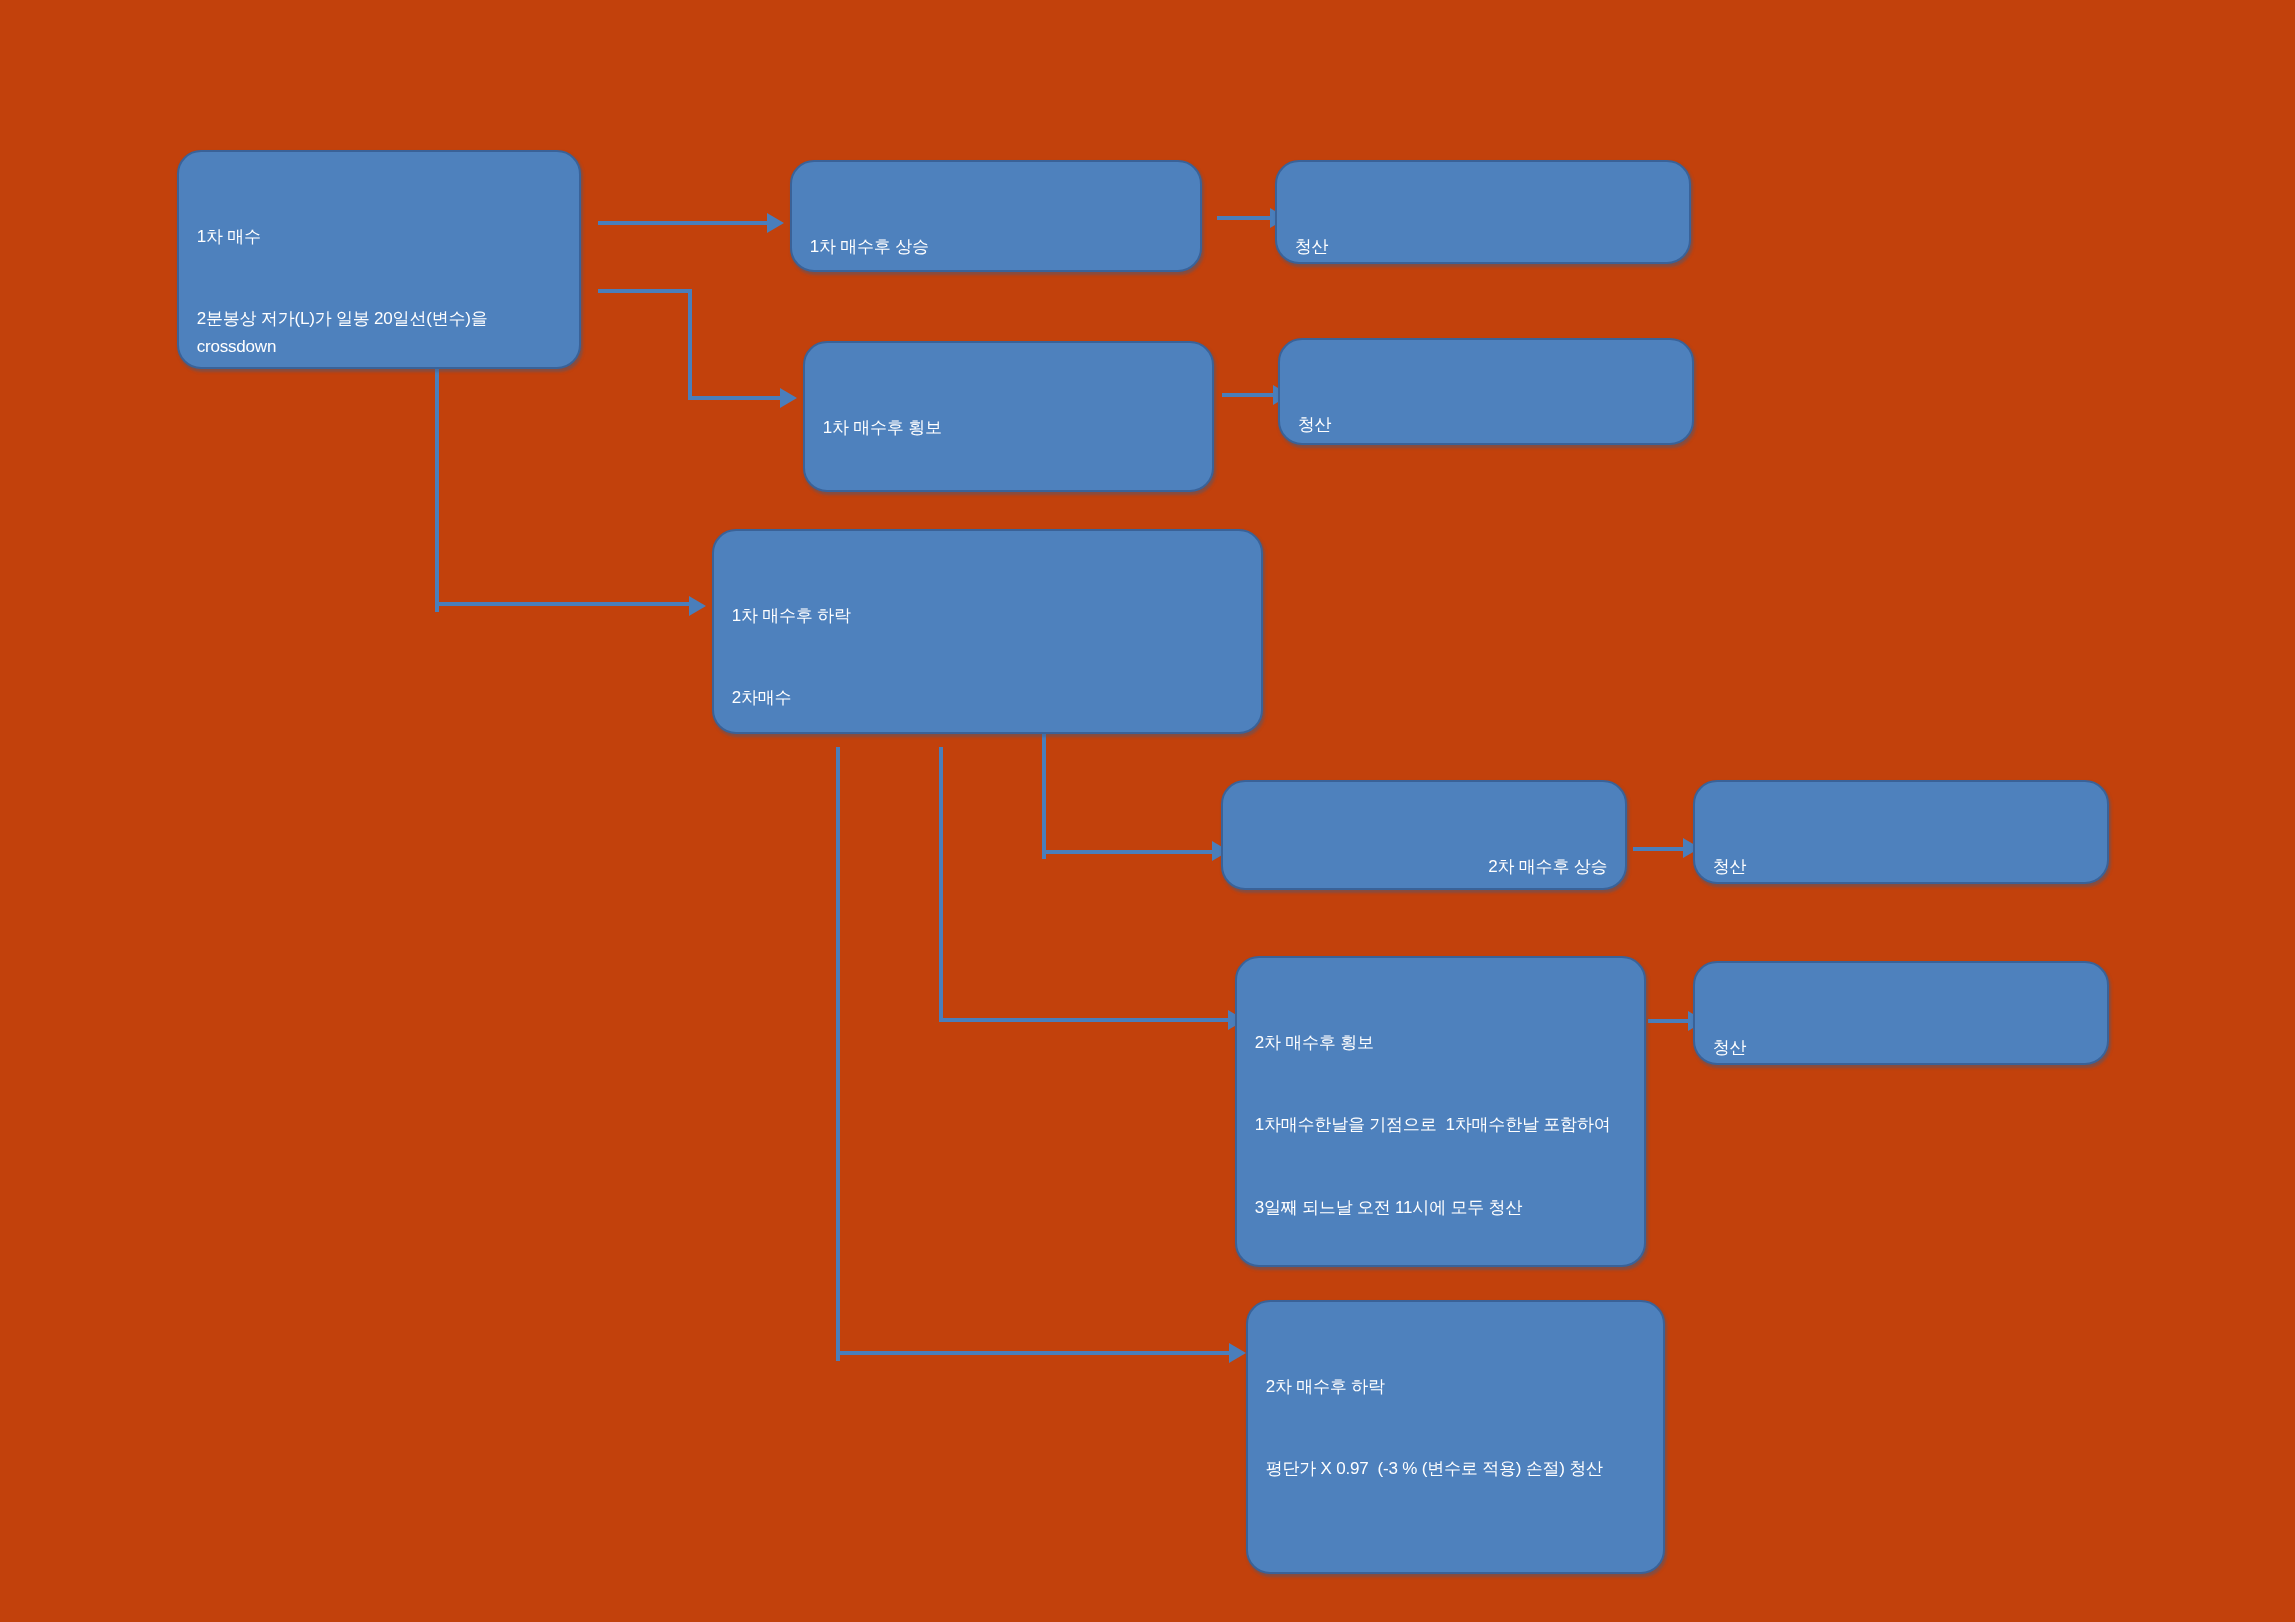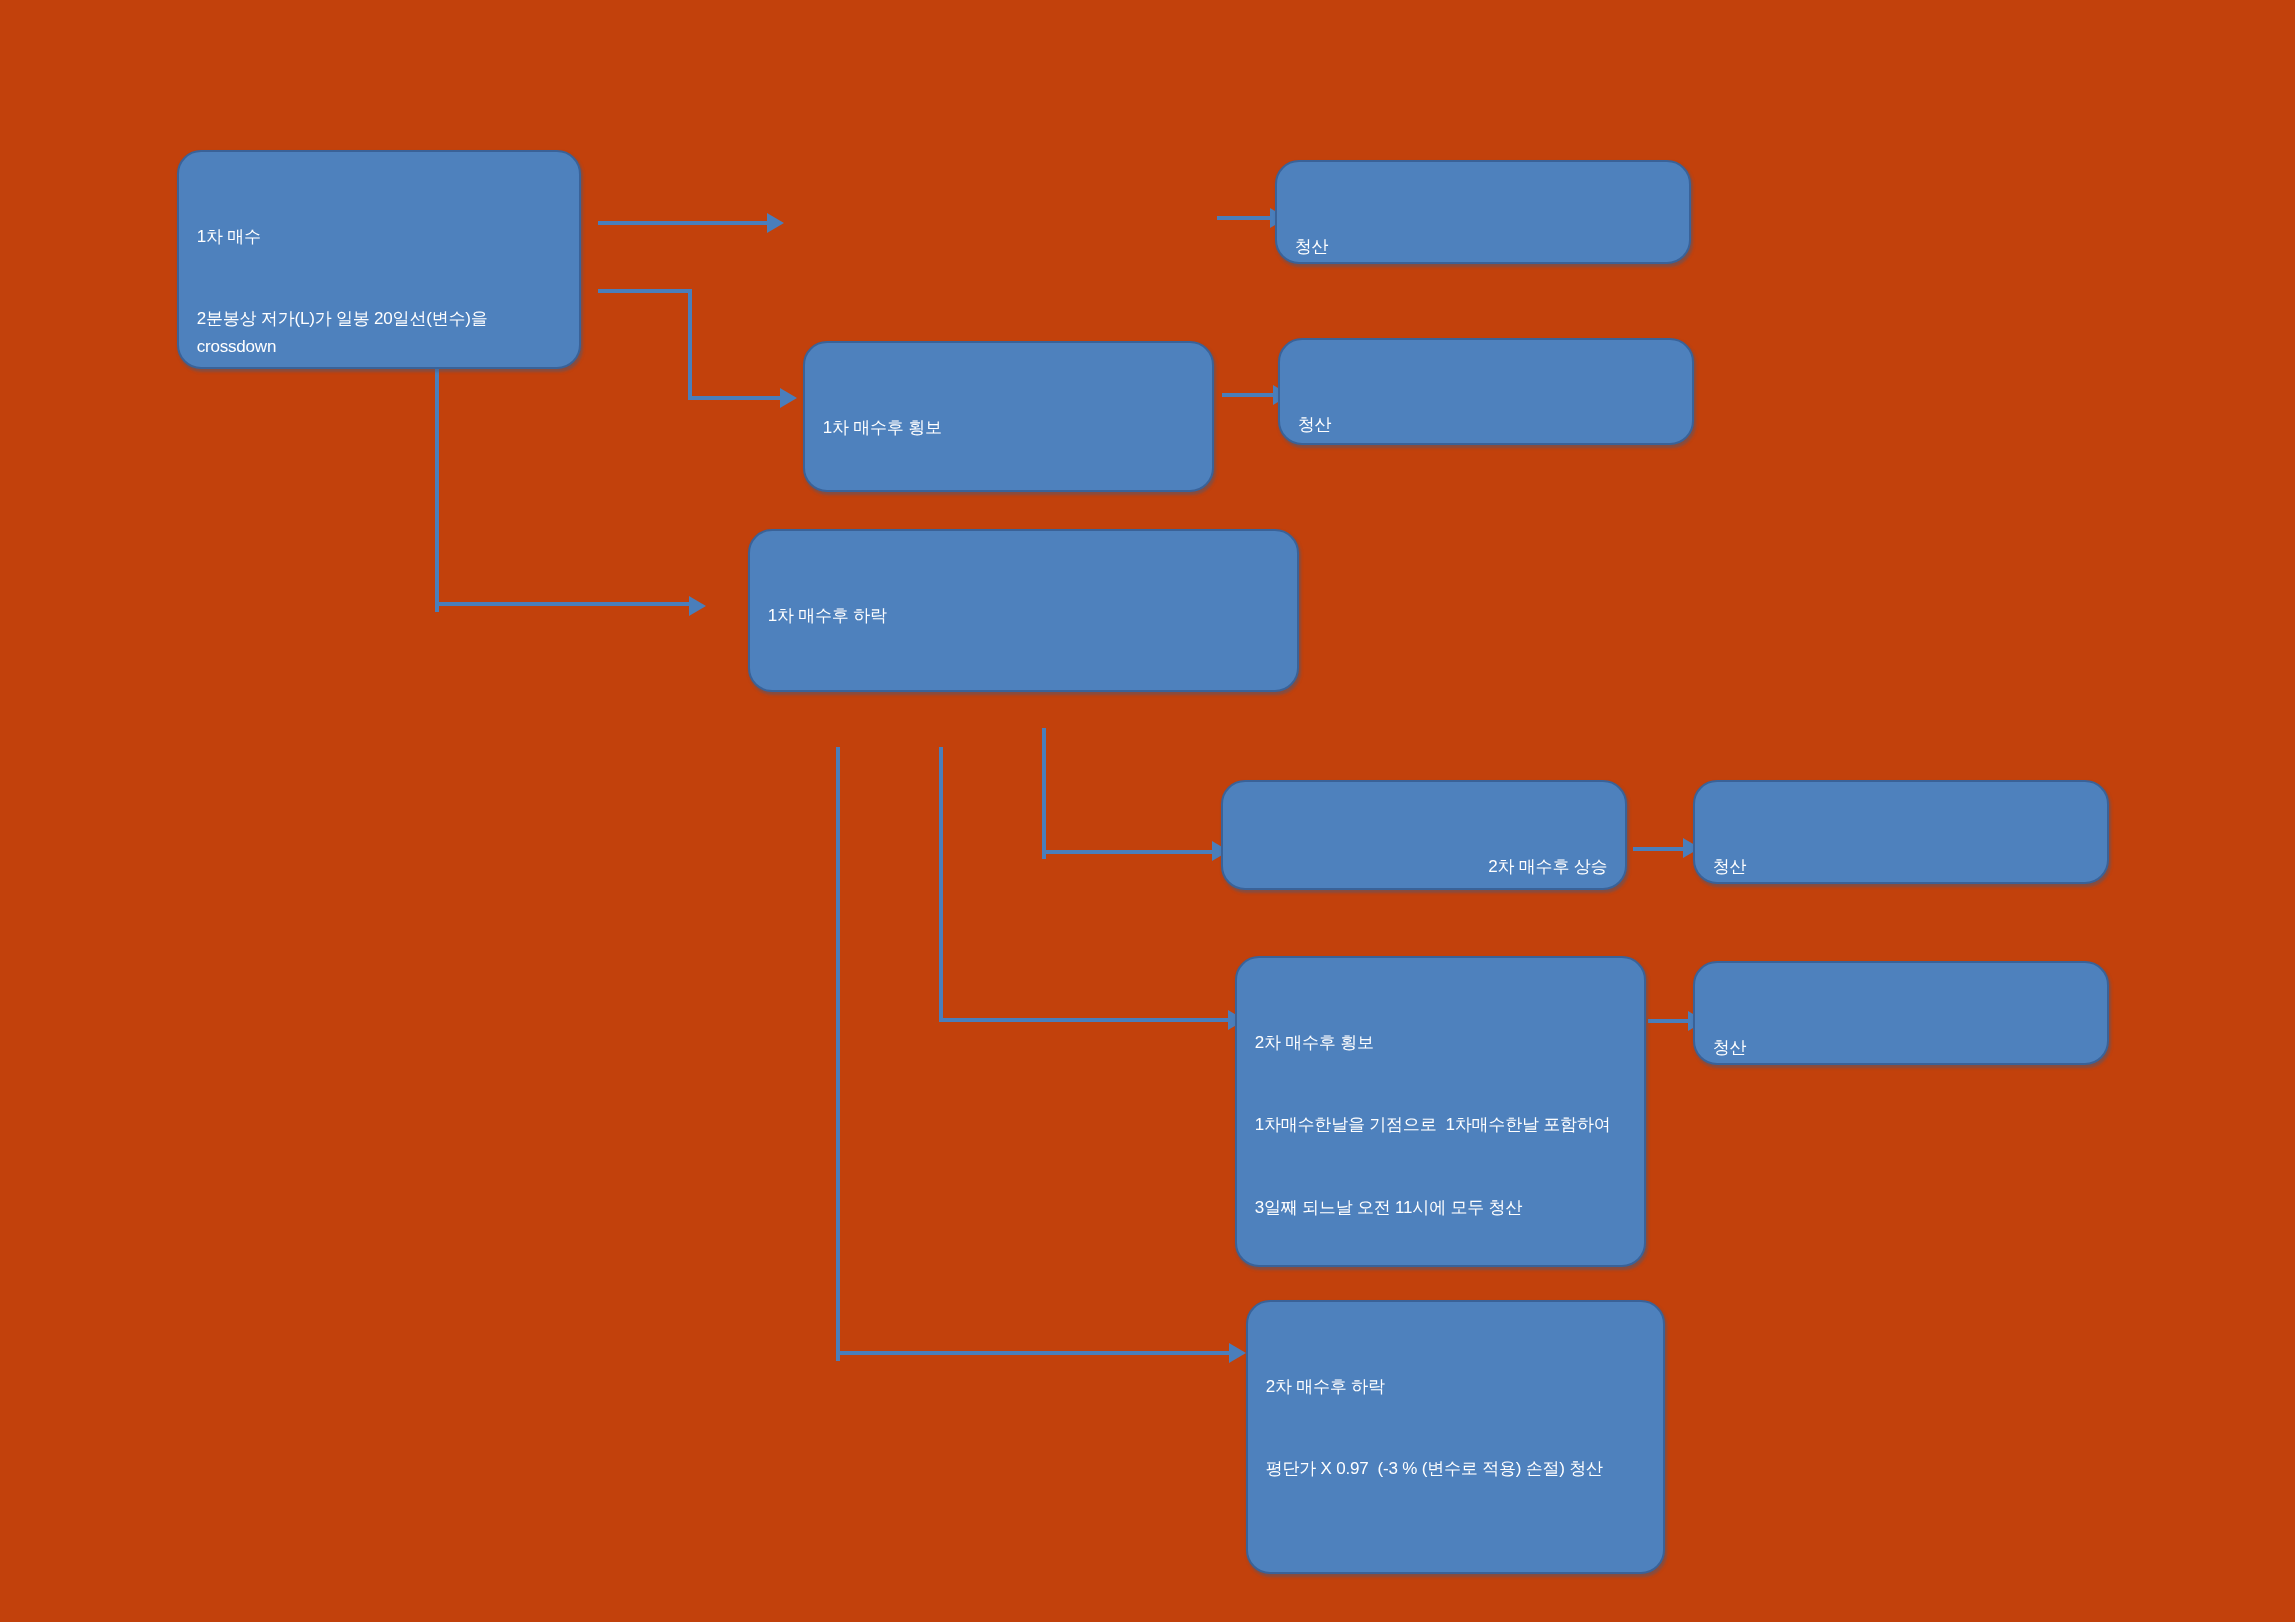--- a/index.html
+++ b/index.html
@@ -100,41 +100,45 @@
 
   <div class="node" style="left:177px; top:150px; width:404px; height:219px;">
     <span class="line">1차 매수</span>
     <span class="line">2분봉상 저가(L)가 일봉 20일선(변수)을 crossdown</span>
     
     
     
     
   </div>
 
+  <div class="node" style="left:790px; top:160px; width:412px; height:112px;">
+    <span class="line">1차 매수후 상승</span>
+    
+  </div>
 
   <div class="node" style="left:1275px; top:160px; width:416px; height:104px;">
     <span class="line">청산</span>
     
     
   </div>
 
   <div class="node" style="left:803px; top:341px; width:411px; height:151px;">
     <span class="line">1차 매수후 횡보</span>
     
     
     
   </div>
 
   <div class="node" style="left:1278px; top:338px; width:416px; height:107px;">
     <span class="line">청산</span>
     
     
   </div>
 
-  <div class="node" style="left:712px; top:529px; width:551px; height:163px;margin-left:36px;">
+  <div class="node" style="left:712px; top:529px; width:551px; height:205px;">
     <span class="line">1차 매수후 하락</span>
     <span class="line">2차매수</span>
     
     
     
     
   </div>
 
   <div class="node" style="left:1221px; top:780px; width:406px; height:110px;text-align:right;">
     <span class="line">2차 매수후 상승</span>

